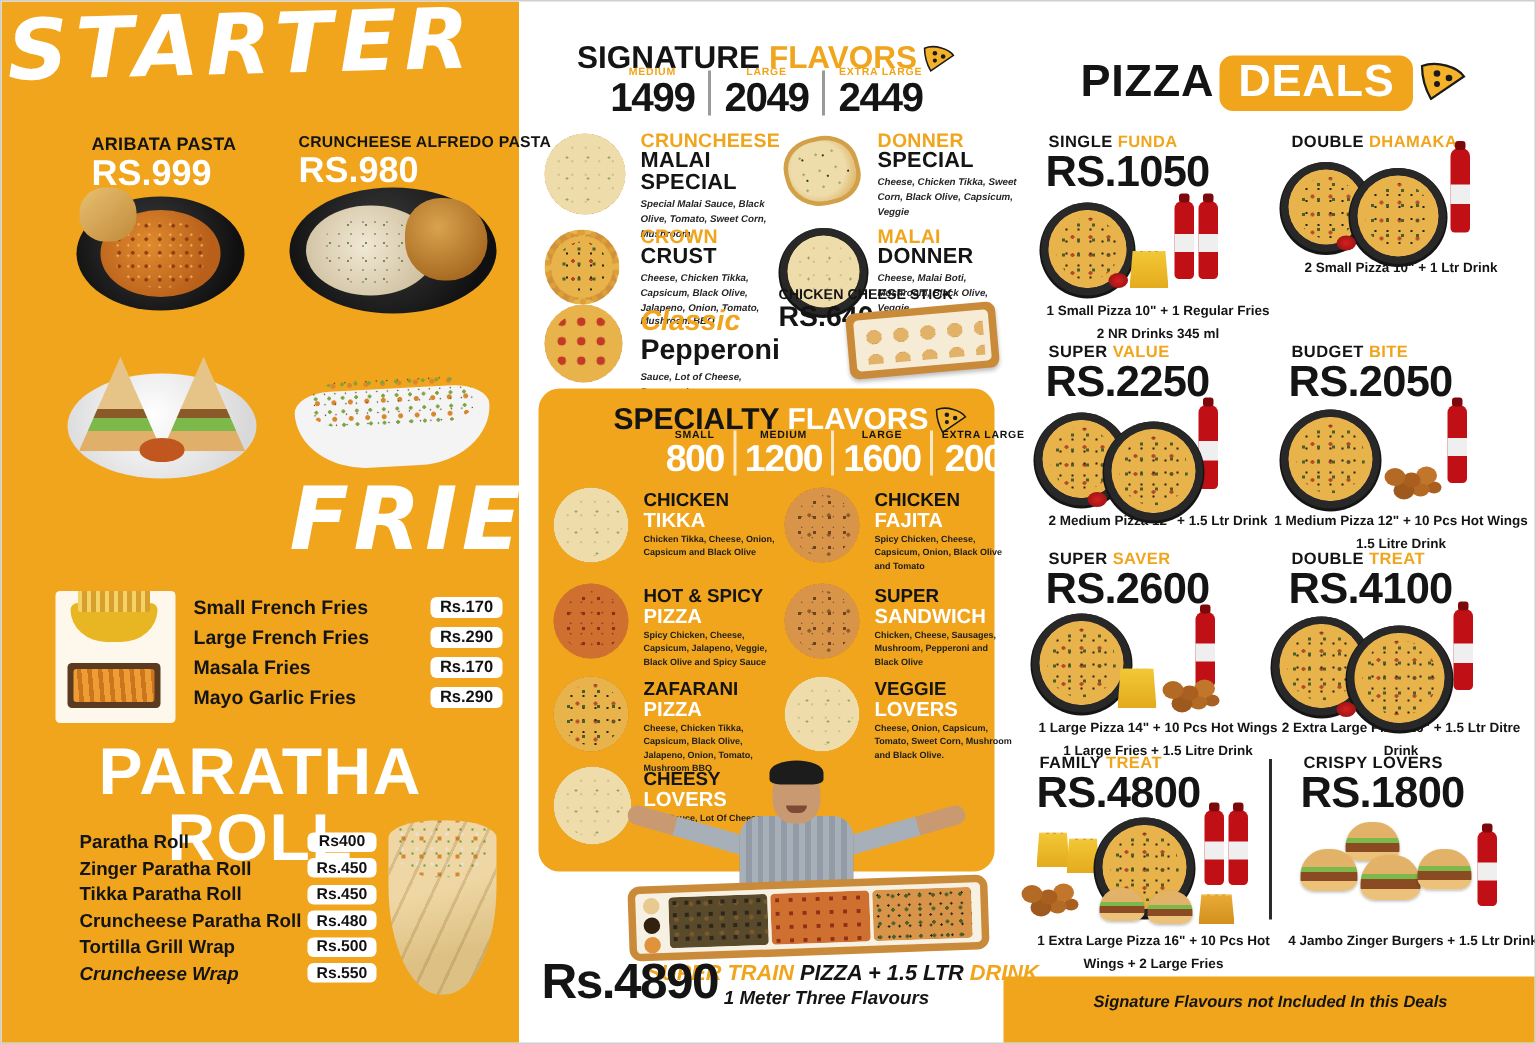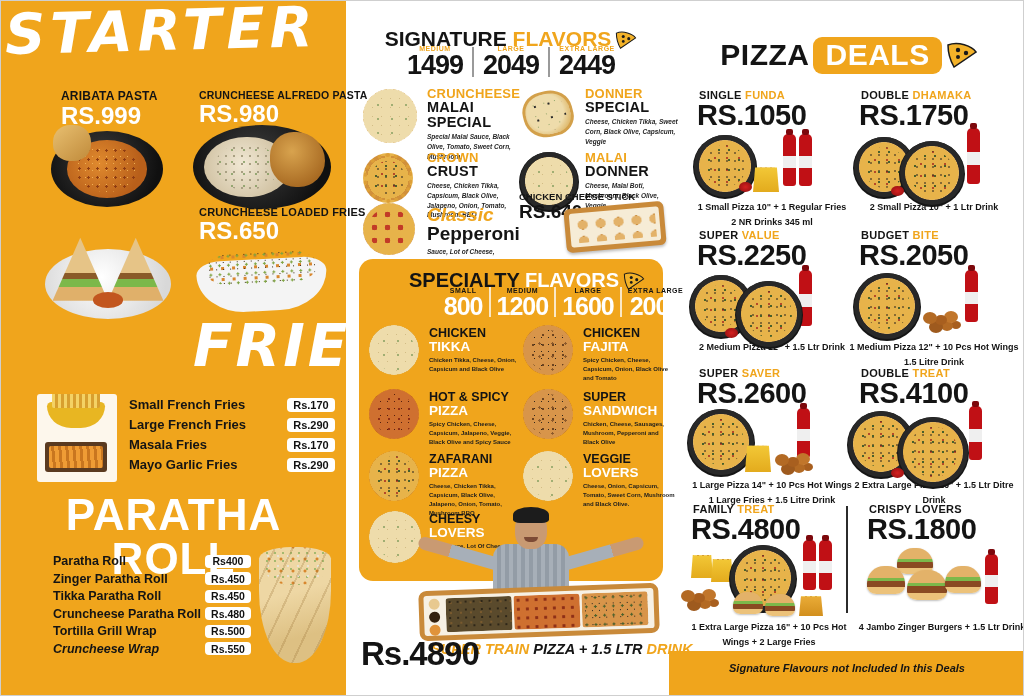--- a/index.html
+++ b/index.html
@@ -159,24 +159,20 @@
       <div class="blob alfredo" style="left:8%;top:14%;width:62%;height:72%;"></div>
       <div class="blob cutlet" style="left:56%;top:8%;width:40%;height:66%;border-radius:45% 55% 50% 50%;"></div>
     </div>
 
     <div class="plate white" style="left:44px;top:248px;width:126px;height:70px;">
       <div class="tri" style="left:6%;top:-16%;width:44%;height:90%;"></div>
       <div class="tri" style="left:50%;top:-16%;width:44%;height:90%;transform:scaleX(-1);"></div>
       <div class="blob" style="left:38%;top:62%;width:24%;height:22%;background:#c2561f;"></div>
     </div>
 
-    <div class="s-item" style="left:198px;top:205px;">
-      <div class="s-name" style="font-size:11px;">CRUNCHEESE LOADED FRIES</div>
-      <div class="s-price">RS.650</div>
-    </div>
     <div class="boat" style="left:196px;top:258px;width:130px;height:52px;"></div>
 
     <div class="abs script-title fries-title">FRIES</div>
 
     <div class="fries-photo">
       <div class="basket"></div>
       <div class="tray"></div>
     </div>
     <div class="row-list" style="left:128px;top:396px;width:206px;gap:5px;">
       <div class="m-row">
@@ -401,20 +397,21 @@
     <div class="dip" style="top:29px;background:#e0933a;"></div>
     <div class="seg seg1"></div>
       <div class="seg seg2"></div>
       <div class="seg seg3"></div>
   </div>
   <div class="train-line">
     <span class="yel">SUPER TRAIN</span>
     <span class="blk">PIZZA + 1.5 LTR</span>
     <span class="yel">DRINK</span>
   </div>
+  <div class="train-sub">1 Meter Three Flavours</div>
   <div class="train-price">Rs.4890</div>
 
   <div class="deals-hdr">
     <span>PIZZA</span><span class="badge">DEALS</span><svg class="slice" width="32" height="26" viewBox="0 0 32 26">
         <path d="M2 3 C 12 -1, 26 4, 30 10 L 8 25 C 4 18, 2 10, 2 3 Z" fill="#f3b229" stroke="#1a1a1a" stroke-width="1.5"></path>
         <circle cx="12" cy="8" r="2.2" fill="#1a1a1a"></circle>
         <circle cx="20" cy="11" r="2.2" fill="#1a1a1a"></circle>
         <circle cx="12" cy="15" r="2" fill="#1a1a1a"></circle>
       </svg>
   </div>
@@ -428,21 +425,20 @@
       <div class="pz on-plate" style="left:12px;top:8px;width:52px;height:52px;"></div>
       <div class="friesbox" style="left:66px;top:30px;width:26px;height:30px;"></div>
       <div class="dip" style="left:52px;top:50px;width:13px;height:10px;"></div>
     </div>
     <div class="deal-caption">1 Small Pizza 10" + 1 Regular Fries
 2 NR Drinks 345 ml</div>
   </div>
 
   <div class="deal" style="left:848px;top:88px;">
     <div class="deal-name"><span>DOUBLE</span> <span class="yel">DHAMAKA</span></div>
-    <div class="deal-price">RS.1750</div>
     <div class="deal-img">
       <div class="cola" style="left:118px;top:-4px;height:56px;"></div>
       <div class="pz on-plate" style="left:10px;top:10px;width:50px;height:50px;"></div>
       <div class="pz on-plate" style="left:56px;top:14px;width:54px;height:54px;"></div>
       <div class="dip" style="left:42px;top:54px;width:13px;height:10px;"></div>
     </div>
     <div class="deal-caption">2 Small Pizza 10" + 1 Ltr Drink</div>
   </div>
 
   <div class="deal" style="left:686px;top:228px;">

